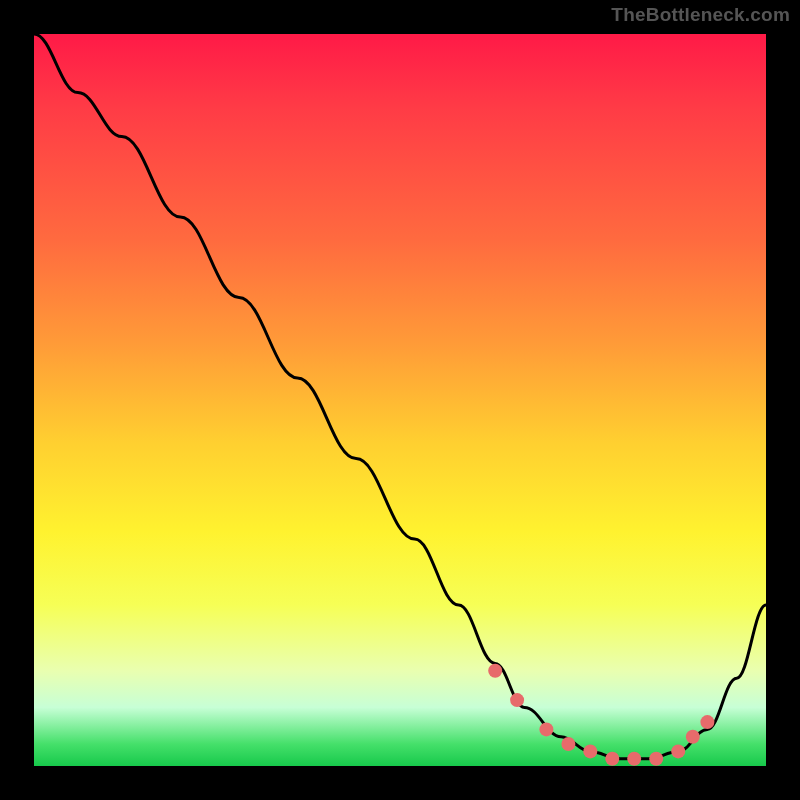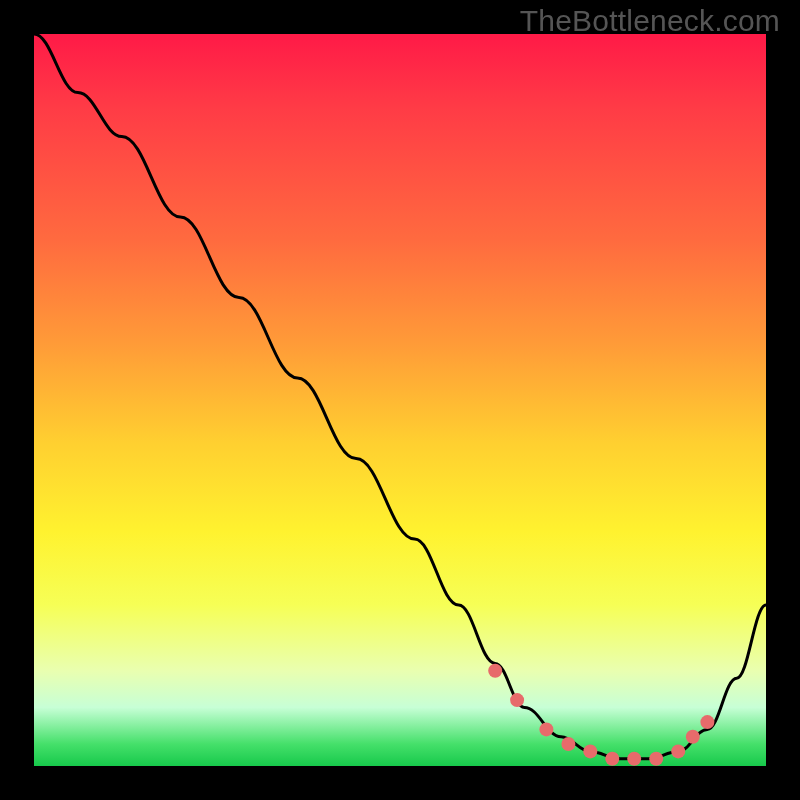--- a/index.html
+++ b/index.html
@@ -13,24 +13,24 @@
   }
   .frame {
     position: relative;
     width: 800px;
     height: 800px;
     background: #000;
   }
   .watermark {
     position: absolute;
     top: 4px;
-    right: 20px;
+    right: 10px;
     color: #555;
-    font-size: 30px;
-    font-weight: 400;
+    font-size: 19px;
+    font-weight: 700;
     letter-spacing: 0.2px;
     user-select: none;
   }
   .plot-area {
     position: absolute;
     left: 34px;
     top: 34px;
     width: 732px;
     height: 732px;
     

